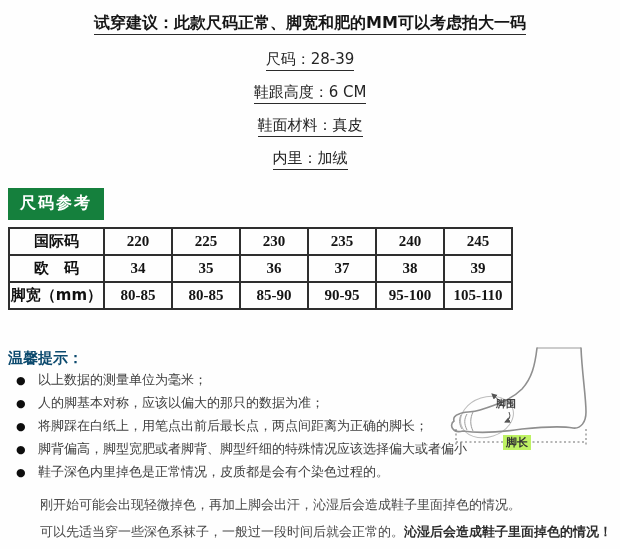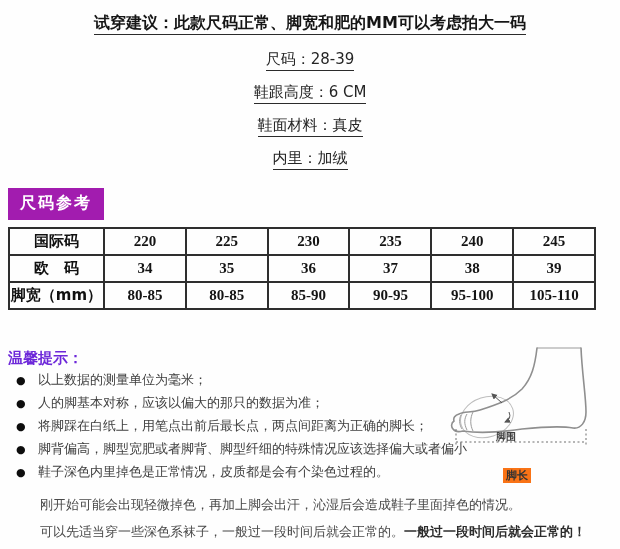--- a/index.html
+++ b/index.html
@@ -34,31 +34,31 @@
   }
   .top-info .line span.u {
     border-bottom: 1px solid #2b2b2b;
     padding-bottom: 2px;
   }
 
   
   .size-ref-label {
     position: absolute;
     left: 8px; top: 188px;
-    background: #a21caf;
+    background: #15803d;
     color: #ffffff;
     font-size: 16px;
     font-weight: bold;
     letter-spacing: 2px;
     padding: 5px 12px 6px 12px;
   }
   table.size-table {
     position: absolute;
     left: 8px; top: 227px;
-    width: 588px;
+    width: 505px;
     border-collapse: collapse;
     table-layout: fixed;
     border-radius: 21px;
   }
   table.size-table td {
     border: 2px solid #2e2e2e;
     height: 25px;
     text-align: center;
     vertical-align: middle;
     font-size: 15px;
@@ -72,21 +72,21 @@
     font-size: 15px;
     color: #111;
   }
 
   
   .tips-title {
     position: absolute;
     left: 8px; top: 349px;
     font-size: 15px;
     font-weight: bold;
-    color: #6d28d9;
+    color: #0c4a6e;
   }
   .tips-list {
     position: absolute;
     left: 16px; top: 372px;
     width: 470px;
     list-style: none;
     margin: 0; padding: 0;
   }
   .tips-list li {
     height: 15px;
@@ -126,27 +126,26 @@
   .foot-diagram-wrap {
     position: absolute;
     left: 430px; top: 345px;
     width: 190px; height: 140px;
   }
   .foot-diagram-wrap svg { display: block; }
   .diagram-label {
     position: absolute;
     font-weight: bold;
     color: #3f3f3f;
-    margin-top: 33px;
   }
   .label-girth { left: 66px; top: 52px; font-size: 10px; }
   .label-length {
     left: 73px; top: 90px;
     font-size: 11px;
-    background: #f97316;
+    background: #bef264;
     padding: 0 3px;
     color: #333;
   }
 </style>
 </head>
 <body>
 
 <div class="page">
 
   <div class="top-info">
@@ -225,21 +224,21 @@
     <li>
       <span class="bullet">●</span><span>脚背偏高，脚型宽肥或者脚背、脚型纤细的特殊情况应该选择偏大或者偏小</span>
     </li>
     <li>
       <span class="bullet">●</span><span>鞋子深色内里掉色是正常情况，皮质都是会有个染色过程的。</span>
     </li>
   </ul>
 
   <div class="note-line1">刚开始可能会出现轻微掉色，再加上脚会出汗，沁湿后会造成鞋子里面掉色的情况。</div>
   <div class="note-line2">
-    <span>可以先适当穿一些深色系袜子，一般过一段时间后就会正常的。</span><span class="bold-tail">一般过一段时间后就会正常的！</span>
+    <span>可以先适当穿一些深色系袜子，一般过一段时间后就会正常的。</span><span class="bold-tail">沁湿后会造成鞋子里面掉色的情况！</span>
   </div>
 
   <div class="foot-diagram-wrap">
     <svg width="190" height="140" viewBox="0 0 190 140">
       <defs>
         <marker id="ah" markerWidth="7" markerHeight="7" refX="5" refY="3" orient="auto">
           <path d="M0,0 L6,3 L0,6 Z" fill="#555"></path>
         </marker>
       </defs>
 

